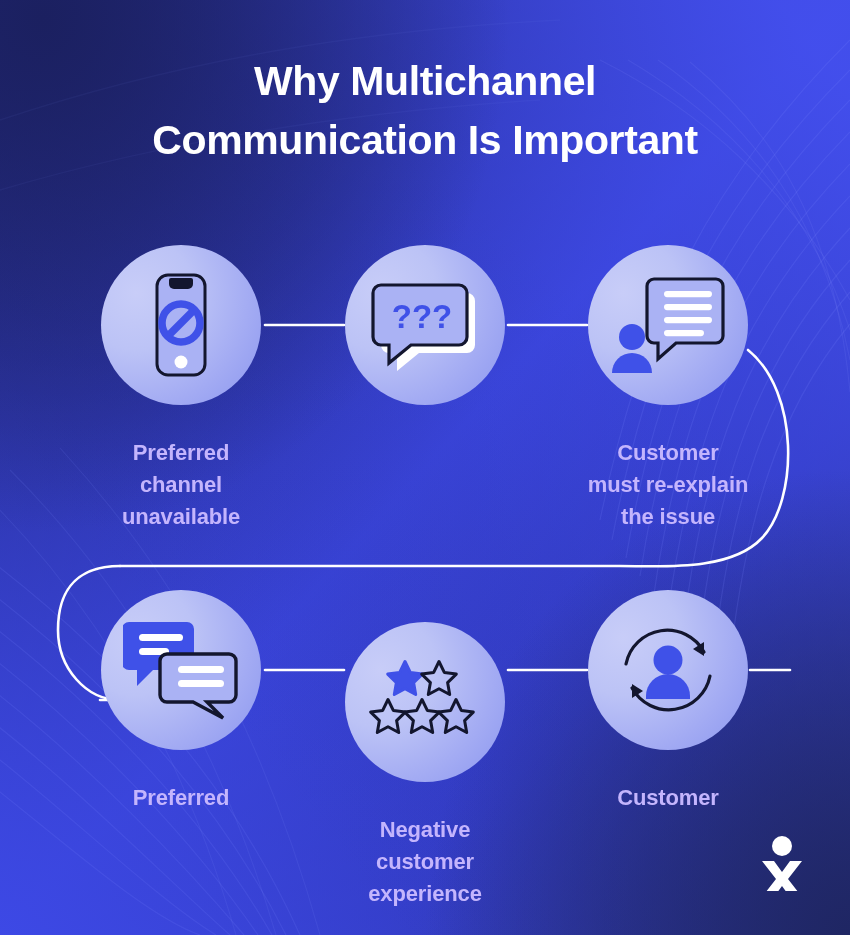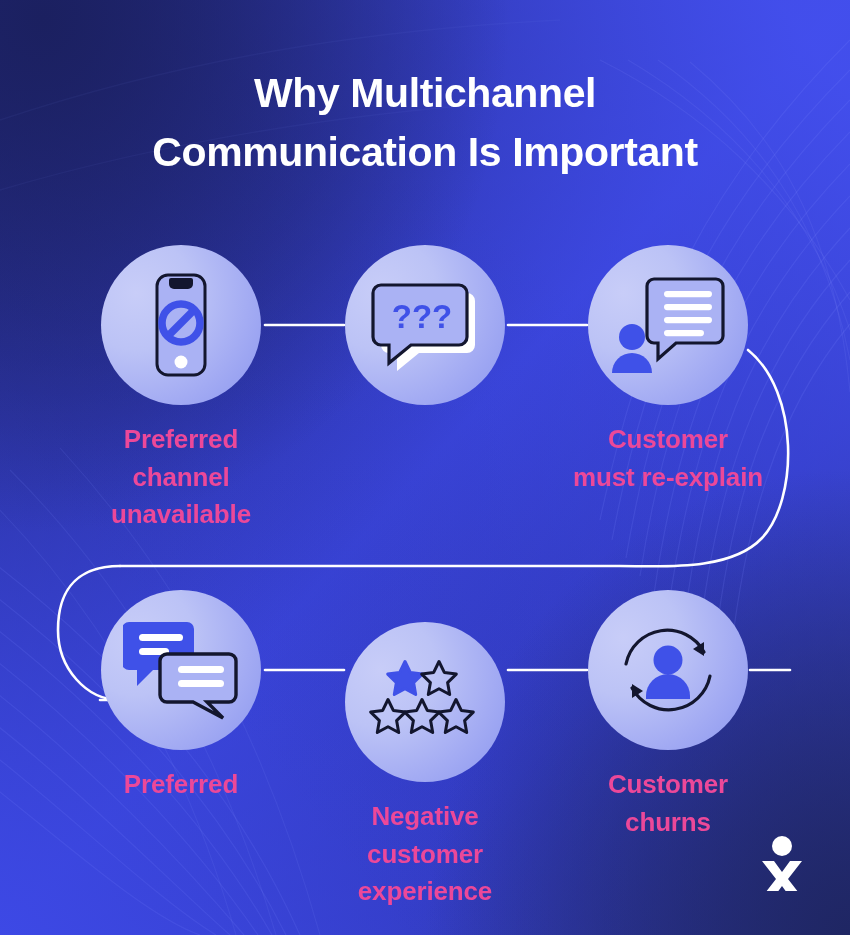--- a/index.html
+++ b/index.html
@@ -24,21 +24,20 @@
   .title {
     position:absolute;
     top:52px; left:0; width:850px;
     text-align:center;
     color:#ffffff;
     font-size:41px;
     font-weight:bold;
     line-height:1.45;
     letter-spacing:-0.4px;
     z-index:4;
-    margin-top:12px;
   }
   .title .l { display:block; }
 
   
   .node {
     position:absolute;
     width:218px;
     z-index:4;
     text-align:center;
   }
@@ -50,23 +49,23 @@
   .bubble {
     position:absolute; inset:0;
     border-radius:50%;
     background:radial-gradient(circle at 22% 30%, #c8cdf8 0%, #bcc3f6 34%, #a3abf3 68%, #8b96ef 100%);
   }
   .glyph {
     position:absolute; inset:0;
     display:flex; align-items:center; justify-content:center;
   }
   .caption {
-    margin-top:16px;
-    color:#ec4899;
-    font-size:26px;
+    margin-top:32px;
+    color:#c4b5fd;
+    font-size:22px;
     font-weight:bold;
     line-height:1.45;
     letter-spacing:-0.15px;
   }
   .caption span { display:block; }
 
   
   .logo {
     position:absolute;
     right:44px; bottom:44px;
@@ -228,20 +227,21 @@
           </g>
 
           <circle cx="22" cy="64" r="13" fill="#3f51e8"></circle>
           <path d="M2 100 a20 20 0 0 1 40 0 z" fill="#3f51e8"></path>
         </svg>
       </div>
     </div>
     <div class="caption">
       <span>Customer</span>
       <span>must re-explain</span>
+      <span>the issue</span>
     </div>
   </div>
 
   <div class="node" style="left:72px; top:590px;">
     <div class="bubble-wrap">
       <div class="bubble"></div>
       <div class="glyph">
         <svg width="116" height="108" viewBox="0 0 116 108">
 
           <path d="M6 6 h58 a7 7 0 0 1 7 7 v34 a7 7 0 0 1 -7 7 h-34 l-16 16 v-16 h-8 a7 7 0 0 1 -7 -7 v-34 a7 7 0 0 1 7 -7 z" fill="#3f51e8"></path>
@@ -301,21 +301,20 @@
             <path d="M10 46 A42 42 0 0 1 88 34"></path>
             <path d="M94 58 A42 42 0 0 1 16 70"></path>
           </g>
           <path d="M88 24 l0 14 -11 -7 z" fill="#13162e"></path>
           <path d="M16 80 l0 -14 11 7 z" fill="#13162e"></path>
         </svg>
       </div>
     </div>
     <div class="caption">
       <span>Customer</span>
-      <span>churns</span>
     </div>
   </div>
 
   <div class="logo">
     <svg width="48" height="56" viewBox="0 0 48 56">
       <circle cx="24" cy="11" r="10" fill="#ffffff"></circle>
       <path d="M4 26 h12 l8 11 8 -11 h12 l-14 18 14 18 h-12 l-8 -11 -8 11 h-12 l14 -18 z" fill="#ffffff"></path>
     </svg>
   </div>
 

